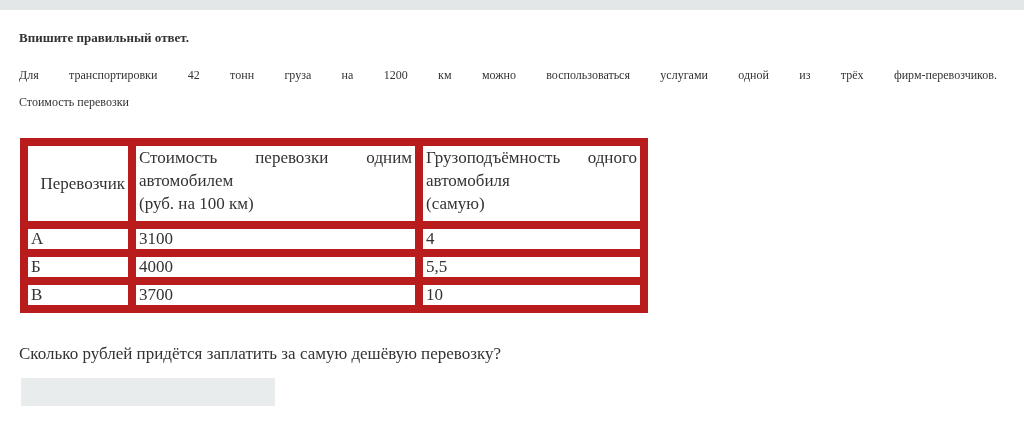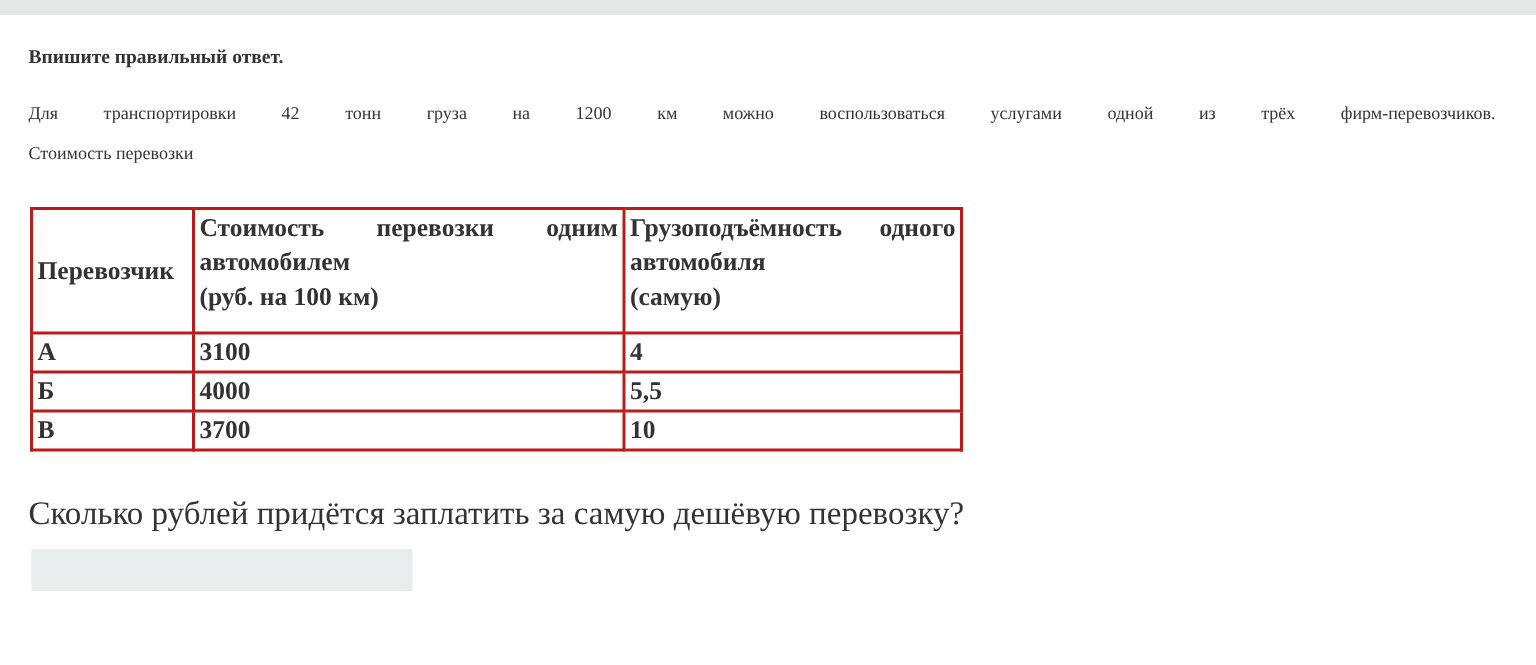--- a/index.html
+++ b/index.html
@@ -34,38 +34,38 @@
     text-align: justify;
     text-align-last: justify;
   }
   table.carriers {
     border-collapse: collapse;
     table-layout: fixed;
     width: 620px;
     margin: 22px 0 0 1px;
   }
   table.carriers td {
-    border: 2px solid #b91c1c;
+    border: 8px solid #b91c1c;
     font-size: 17px;
     padding: 0 3px;
     overflow: hidden;
-    font-weight: bold;
   }
   td.hdr-carrier {
     vertical-align: middle;
     height: 83px;
+    text-align: right;
   }
   td.hdr-multi {
     vertical-align: top;
     padding-top: 2px;
   }
   .hline { line-height: 23px; }
   tr.data-row td { height: 26px; vertical-align: middle; }
   .question {
-    font-size: 22px;
+    font-size: 17px;
     line-height: 22px;
     margin: 30px 0 0 0;
   }
   .answer-input {
     display: block;
     margin: 13px 0 0 2px;
     width: 254px; height: 28px;
     background: #e9eced;
     border: none;
     outline: none;

